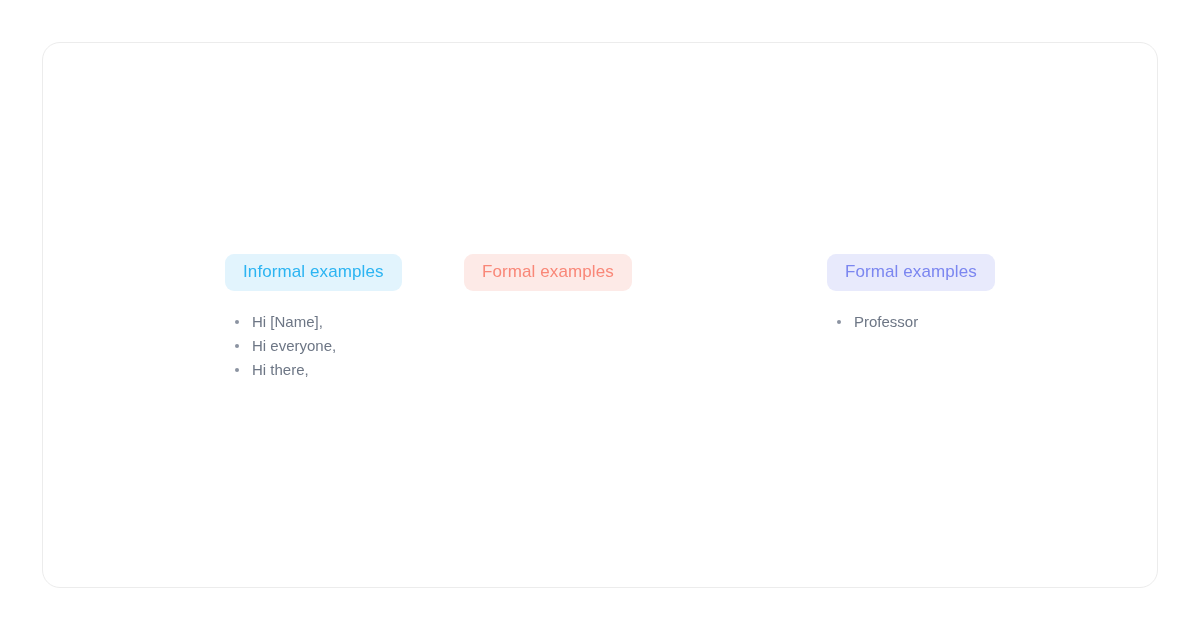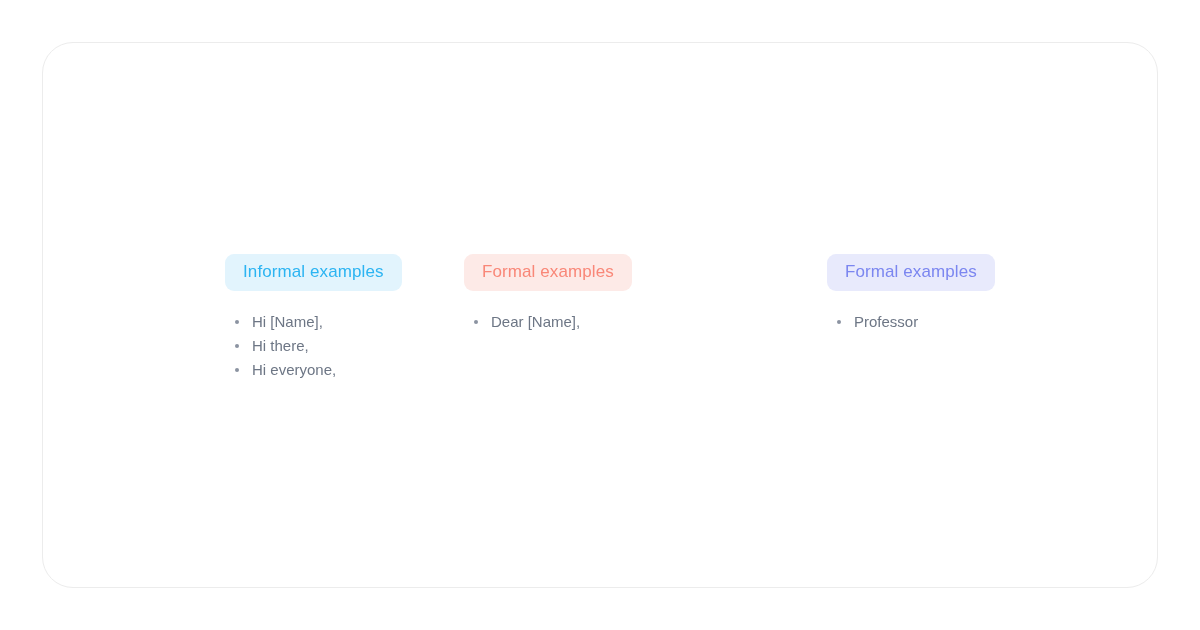--- a/index.html
+++ b/index.html
@@ -26,21 +26,21 @@
   
   .card {
     position: absolute;
     left: 42px;
     top: 42px;
     width: 1116px;
     height: 546px;
     box-sizing: border-box;
     background: #ffffff;
     border: 1px solid #ececec;
-    border-radius: 31px;
+    border-radius: 18px;
   }
 
   
   .columns {
     position: absolute;
     left: 0;
     top: 0;
     width: 1116px;
     height: 546px;
     box-sizing: border-box;
@@ -114,29 +114,28 @@
 <div class="stage">
 
   <div class="card">
 
     <div class="columns">
 
       <div class="column col-informal">
         <span class="badge badge-informal">Informal examples</span>
         <ul class="examples">
           <li>Hi [Name],</li>
+          <li>Hi everyone,</li>
           <li>Hi there,</li>
-          <li>Hi everyone,</li>
         </ul>
       </div>
 
       <div class="column col-formal-a">
         <span class="badge badge-formal-a">Formal examples</span>
         <ul class="examples">
-          <li>Dear [Name],</li>
         </ul>
       </div>
 
       <div class="column col-formal-b">
         <span class="badge badge-formal-b">Formal examples</span>
         <ul class="examples">
           <li>Professor</li>
         </ul>
       </div>
 

